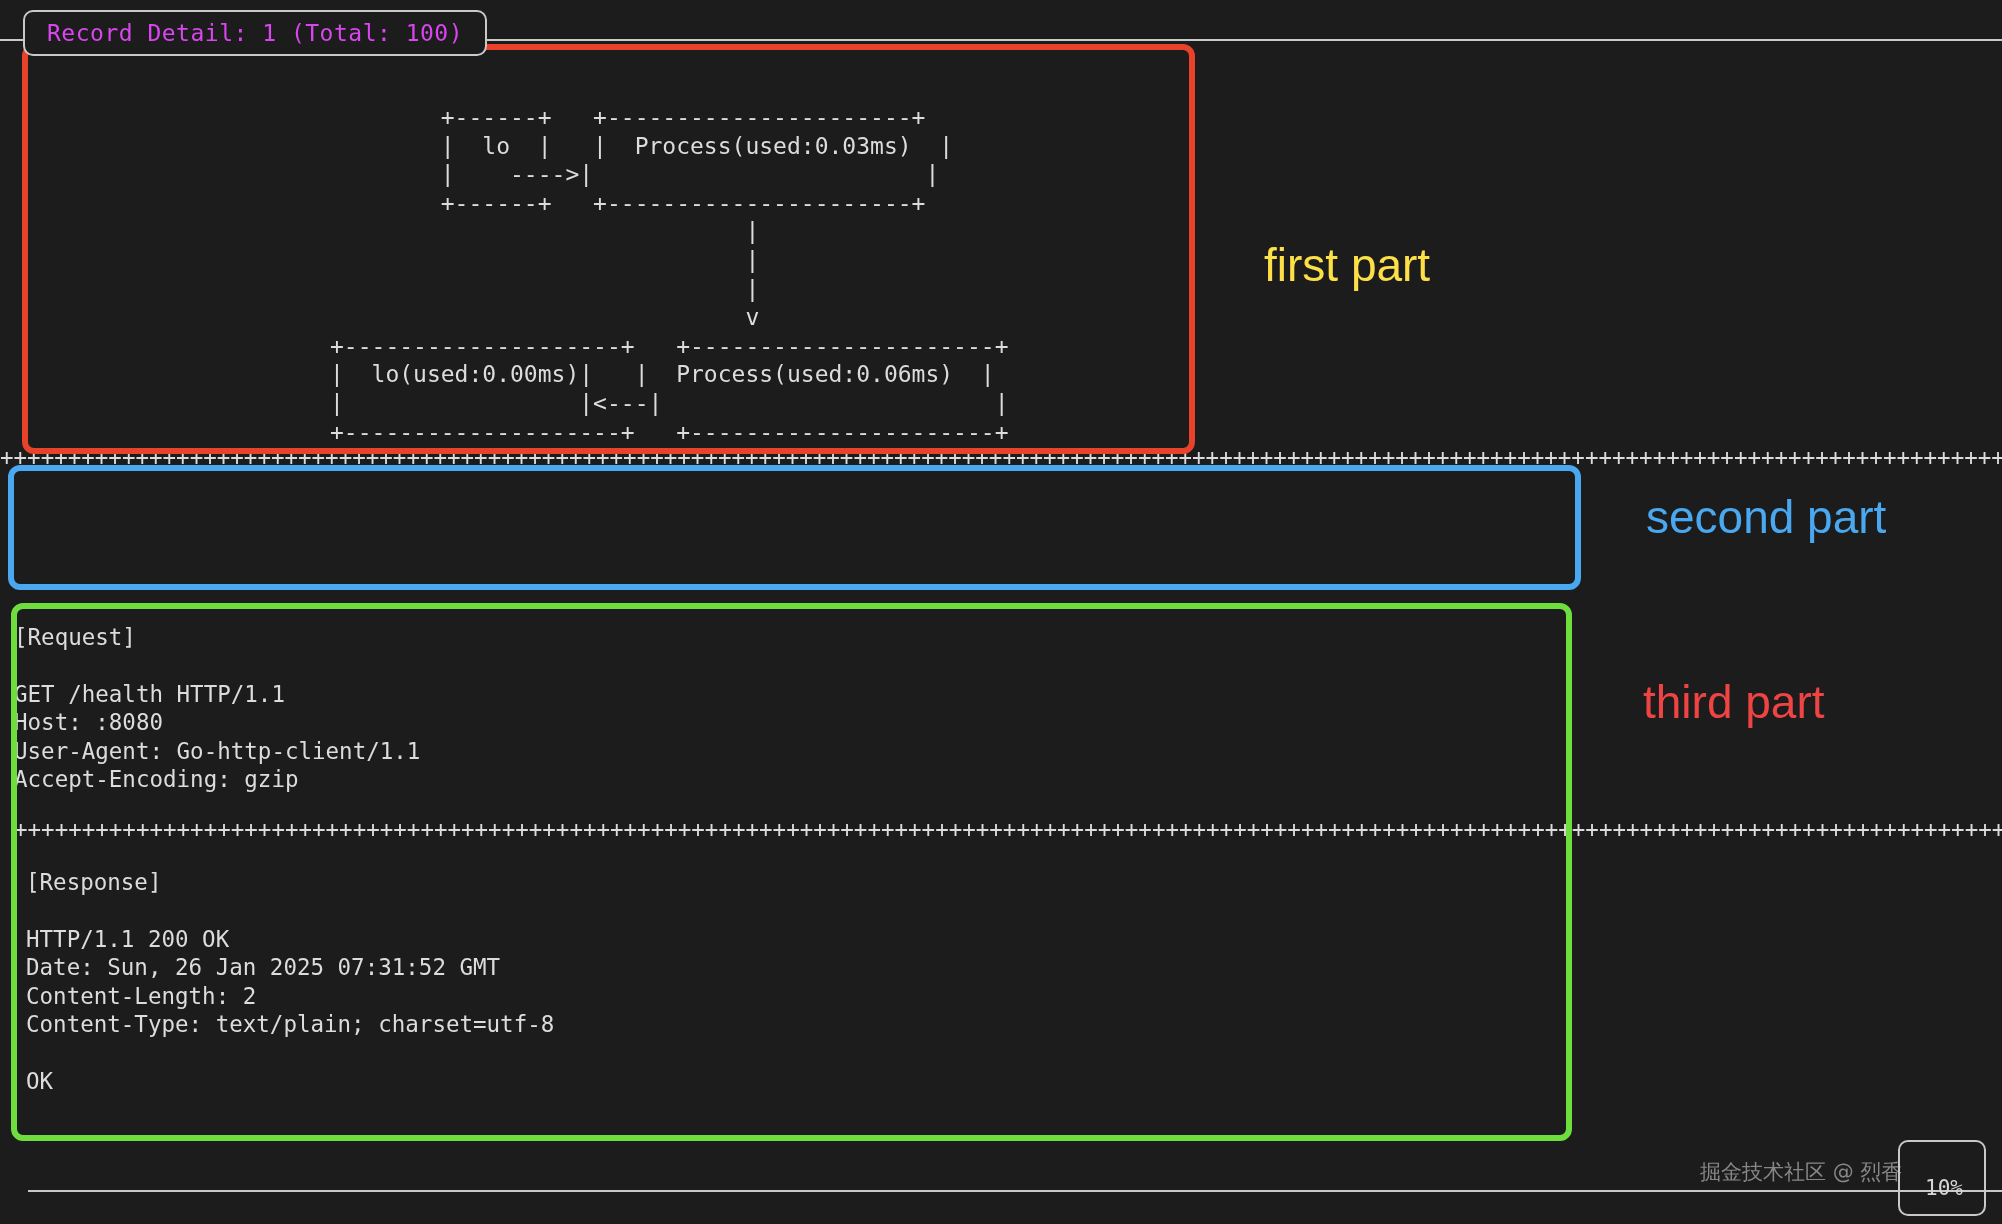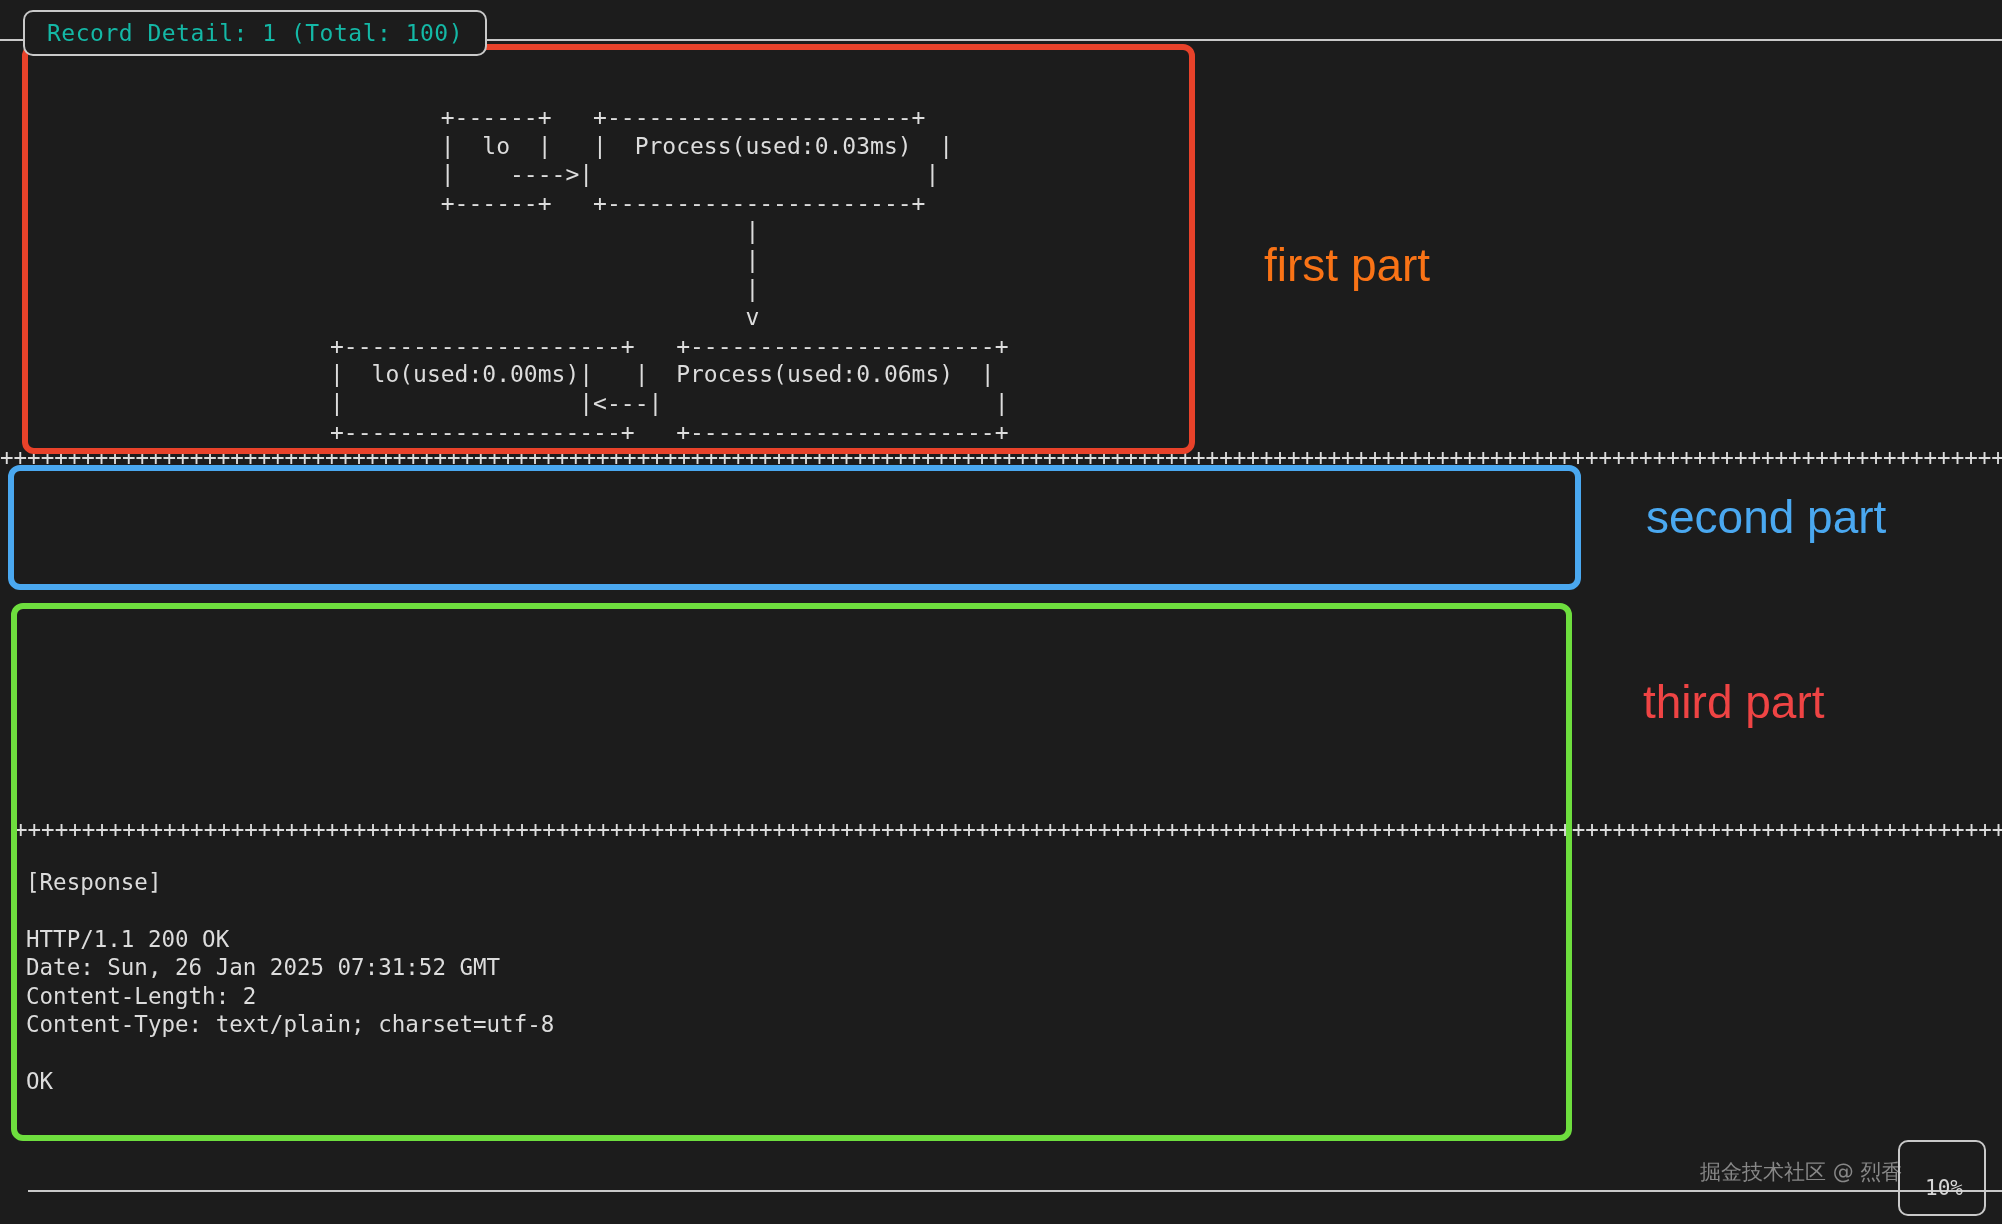--- a/index.html
+++ b/index.html
@@ -35,21 +35,21 @@
 
   
   #title-tab {
     position: absolute;
     left: 23px;
     top: 10px;
     padding: 8px 22px 8px 22px;
     border: 2px solid #c9c9c9;
     border-radius: 10px;
     background: #1c1c1c;
-    color: #14b8a6;
+    color: #d946ef;
     font-size: 23px;
     letter-spacing: 0.5px;
     line-height: 1.15;
     white-space: pre;
     z-index: 5;
   }
 
   
   .mono {
     position: absolute;
@@ -149,20 +149,26 @@
                               |
                               v
 +--------------------+   +----------------------+
 |  lo(used:0.00ms)|   |  Process(used:0.06ms)  |
 |                 |&lt;---|                        |
 +--------------------+   +----------------------+</pre>
 
   <div class="mono" id="sep-line-1">++++++++++++++++++++++++++++++++++++++++++++++++++++++++++++++++++++++++++++++++++++++++++++++++++++++++++++++++++++++++++++++++++++++++++++++++++++++++++++++++++++++++++++++++++++++++++++++++++++++++++++++++</div>
 
 
+  <pre class="mono" id="request-block"><span>[Request]</span>
+
+<span>GET /health HTTP/1.1
+Host: :8080
+User-Agent: Go-http-client/1.1
+Accept-Encoding: gzip</span></pre>
 
   <div class="mono" id="sep-line-2">++++++++++++++++++++++++++++++++++++++++++++++++++++++++++++++++++++++++++++++++++++++++++++++++++++++++++++++++++++++++++++++++++++++++++++++++++++++++++++++++++++++++++++++++++++++++++++++++++++++++++++++++</div>
 
   <pre class="mono" id="response-block"><span>[Response]</span>
 
 <span>HTTP/1.1 200 OK
 Date: Sun, 26 Jan 2025 07:31:52 GMT
 Content-Length: 2
 Content-Type: text/plain; charset=utf-8
 
@@ -173,15 +179,15 @@
   <div id="watermark">掘金技术社区 @ 烈香</div>
   <div id="zoom-badge"></div>
   <div id="zoom-indicator">10%</div>
 
 </div>
 
 <div class="anno-box" id="box-first" style="border-color: rgb(232, 66, 42);"></div>
 <div class="anno-box" id="box-second" style="border-color: rgb(74, 168, 240);"></div>
 <div class="anno-box" id="box-third" style="border-color: rgb(110, 222, 62);"></div>
 
-<div class="anno-label" id="label-first" style="color: #f97316;">first part</div>
+<div class="anno-label" id="label-first" style="color: #fde047;">first part</div>
 <div class="anno-label" id="label-second" style="color: rgb(74, 168, 240);">second part</div>
 <div class="anno-label" id="label-third" style="color: #ef4444; text-align: center;">third part</div>
 
 </body></html>

